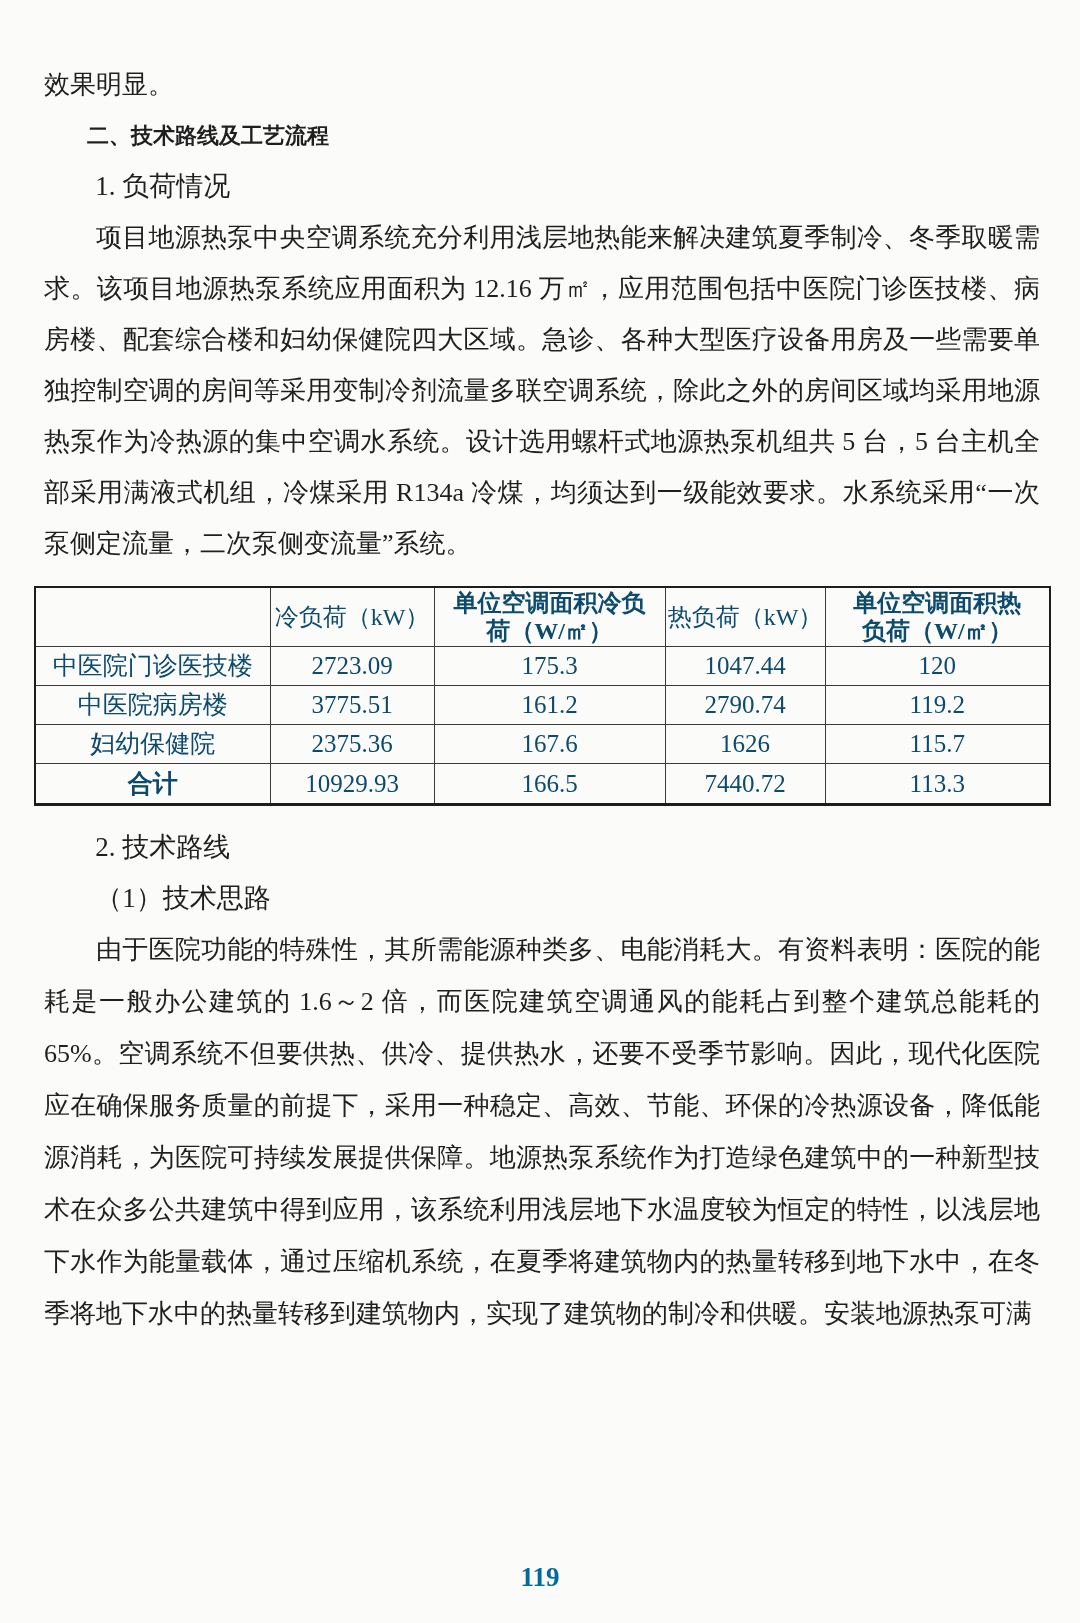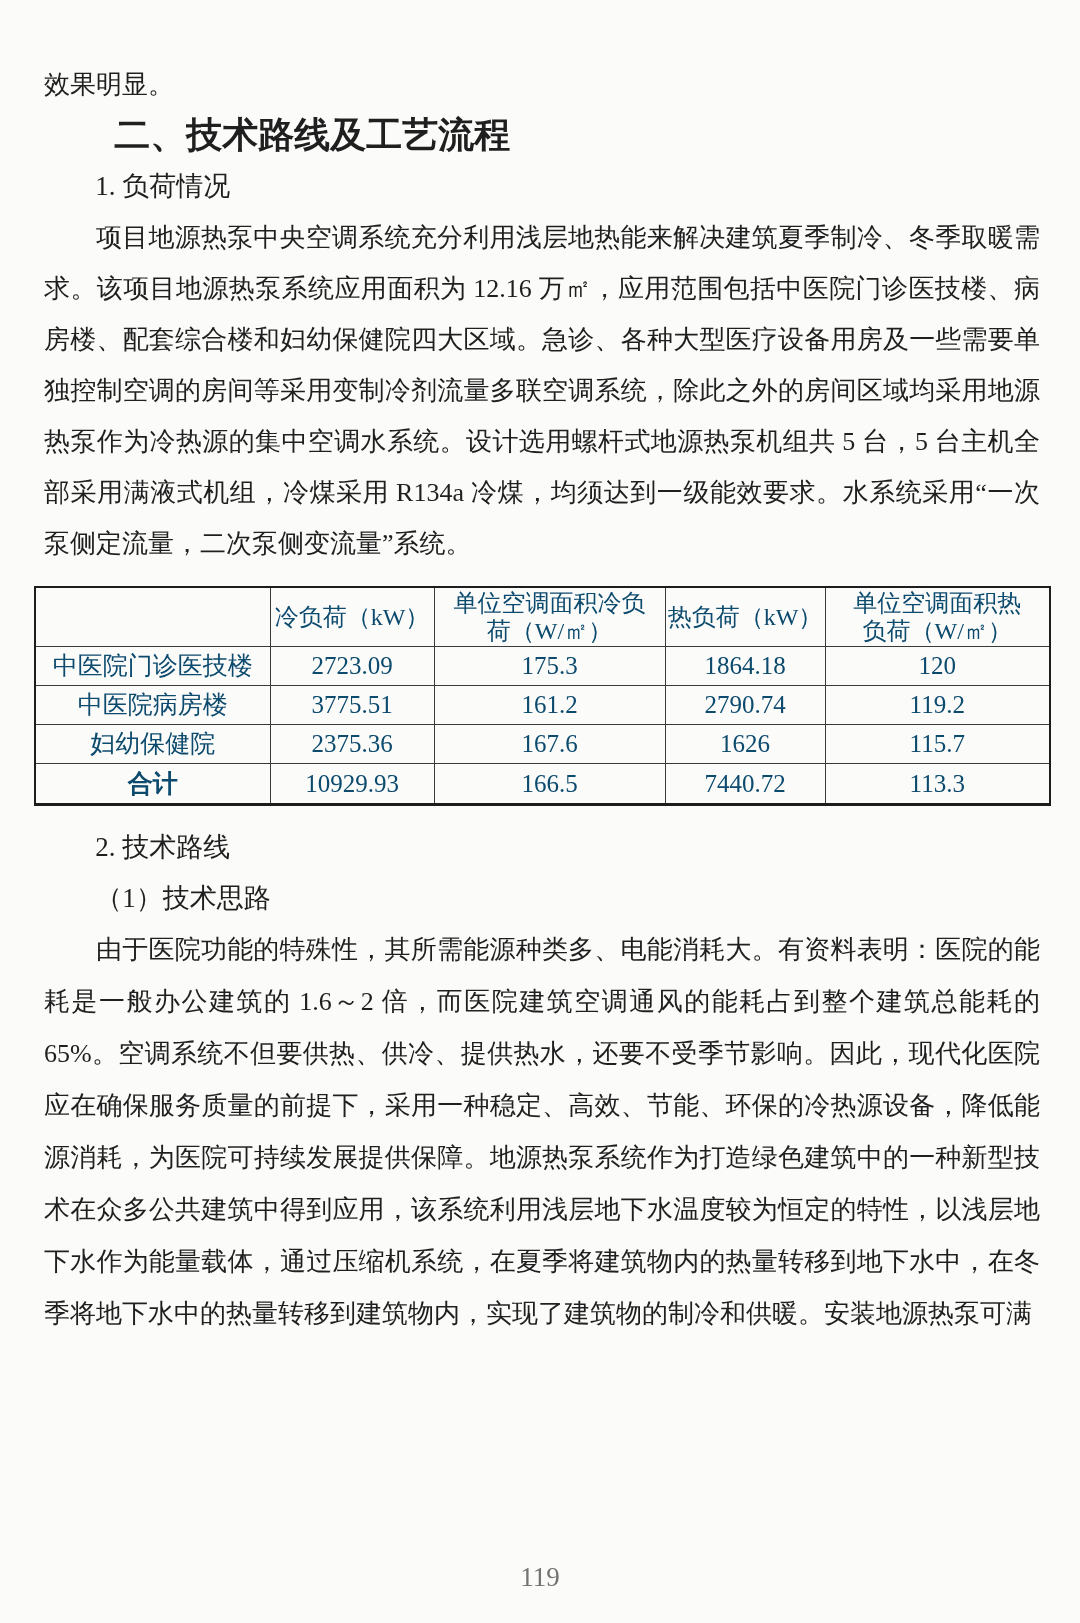--- a/index.html
+++ b/index.html
@@ -22,21 +22,21 @@
     margin: 0;
     font-size: 26px;
     line-height: 51px;
     text-align: justify;
     text-justify: inter-ideograph;
   }
   .lead-line { text-indent: 0; }
   .para { text-indent: 2em; }
   .heading {
     font-weight: bold;
-    font-size: 36px;
+    font-size: 22px;
     text-indent: 1.95em;
     text-align: left;
   }
   .subheading {
     font-weight: normal;
     font-size: 27px;
     text-indent: 1.9em;
     text-align: left;
   }
   .subheading.after-table { margin-top: 16px; font-family: Liberation Serif, serif; }
@@ -56,34 +56,35 @@
     font-weight: normal;
     padding: 0 2px;
     overflow: hidden;
   }
   table.load-table { border: 2px solid #1d1d1d; border-bottom-width: 3px; }
   table.load-table th {
     height: 58px;
     font-size: 24px;
     line-height: 28px;
   }
-  table.load-table th.wrap { padding: 0 16px; }
+  table.load-table th.wrap { padding: 0 16px; font-weight: bold; }
   table.load-table td { height: 38px; line-height: 36px; }
   table.load-table tr.total-row td { height: 39px; margin-top: 16px; }
   table.load-table td.total-label { font-weight: bold; }
   .page-number {
     position: absolute;
     left: 0;
     right: 0;
     bottom: 20px;
     height: 51px;
     line-height: 51px;
     text-align: center;
     font-size: 27px;
-    color: #737373;
+    color: #0369a1;
+    font-weight: bold;
   }
 </style>
 </head>
 <body>
 
 <div class="page">
   <div class="content">
 
     <p class="lead-line">效果明显。</p>
 
@@ -107,21 +108,21 @@
         <th></th>
         <th>冷负荷（kW）</th>
         <th class="wrap">单位空调面积冷负荷（W/㎡）</th>
         <th>热负荷（kW）</th>
         <th class="wrap">单位空调面积热负荷（W/㎡）</th>
       </tr>
       <tr>
         <td>中医院门诊医技楼</td>
         <td>2723.09</td>
         <td>175.3</td>
-        <td>1864.18</td>
+        <td>1047.44</td>
         <td>120</td>
       </tr>
       <tr>
         <td>中医院病房楼</td>
         <td>3775.51</td>
         <td>161.2</td>
         <td>2790.74</td>
         <td>119.2</td>
       </tr>
       <tr>

